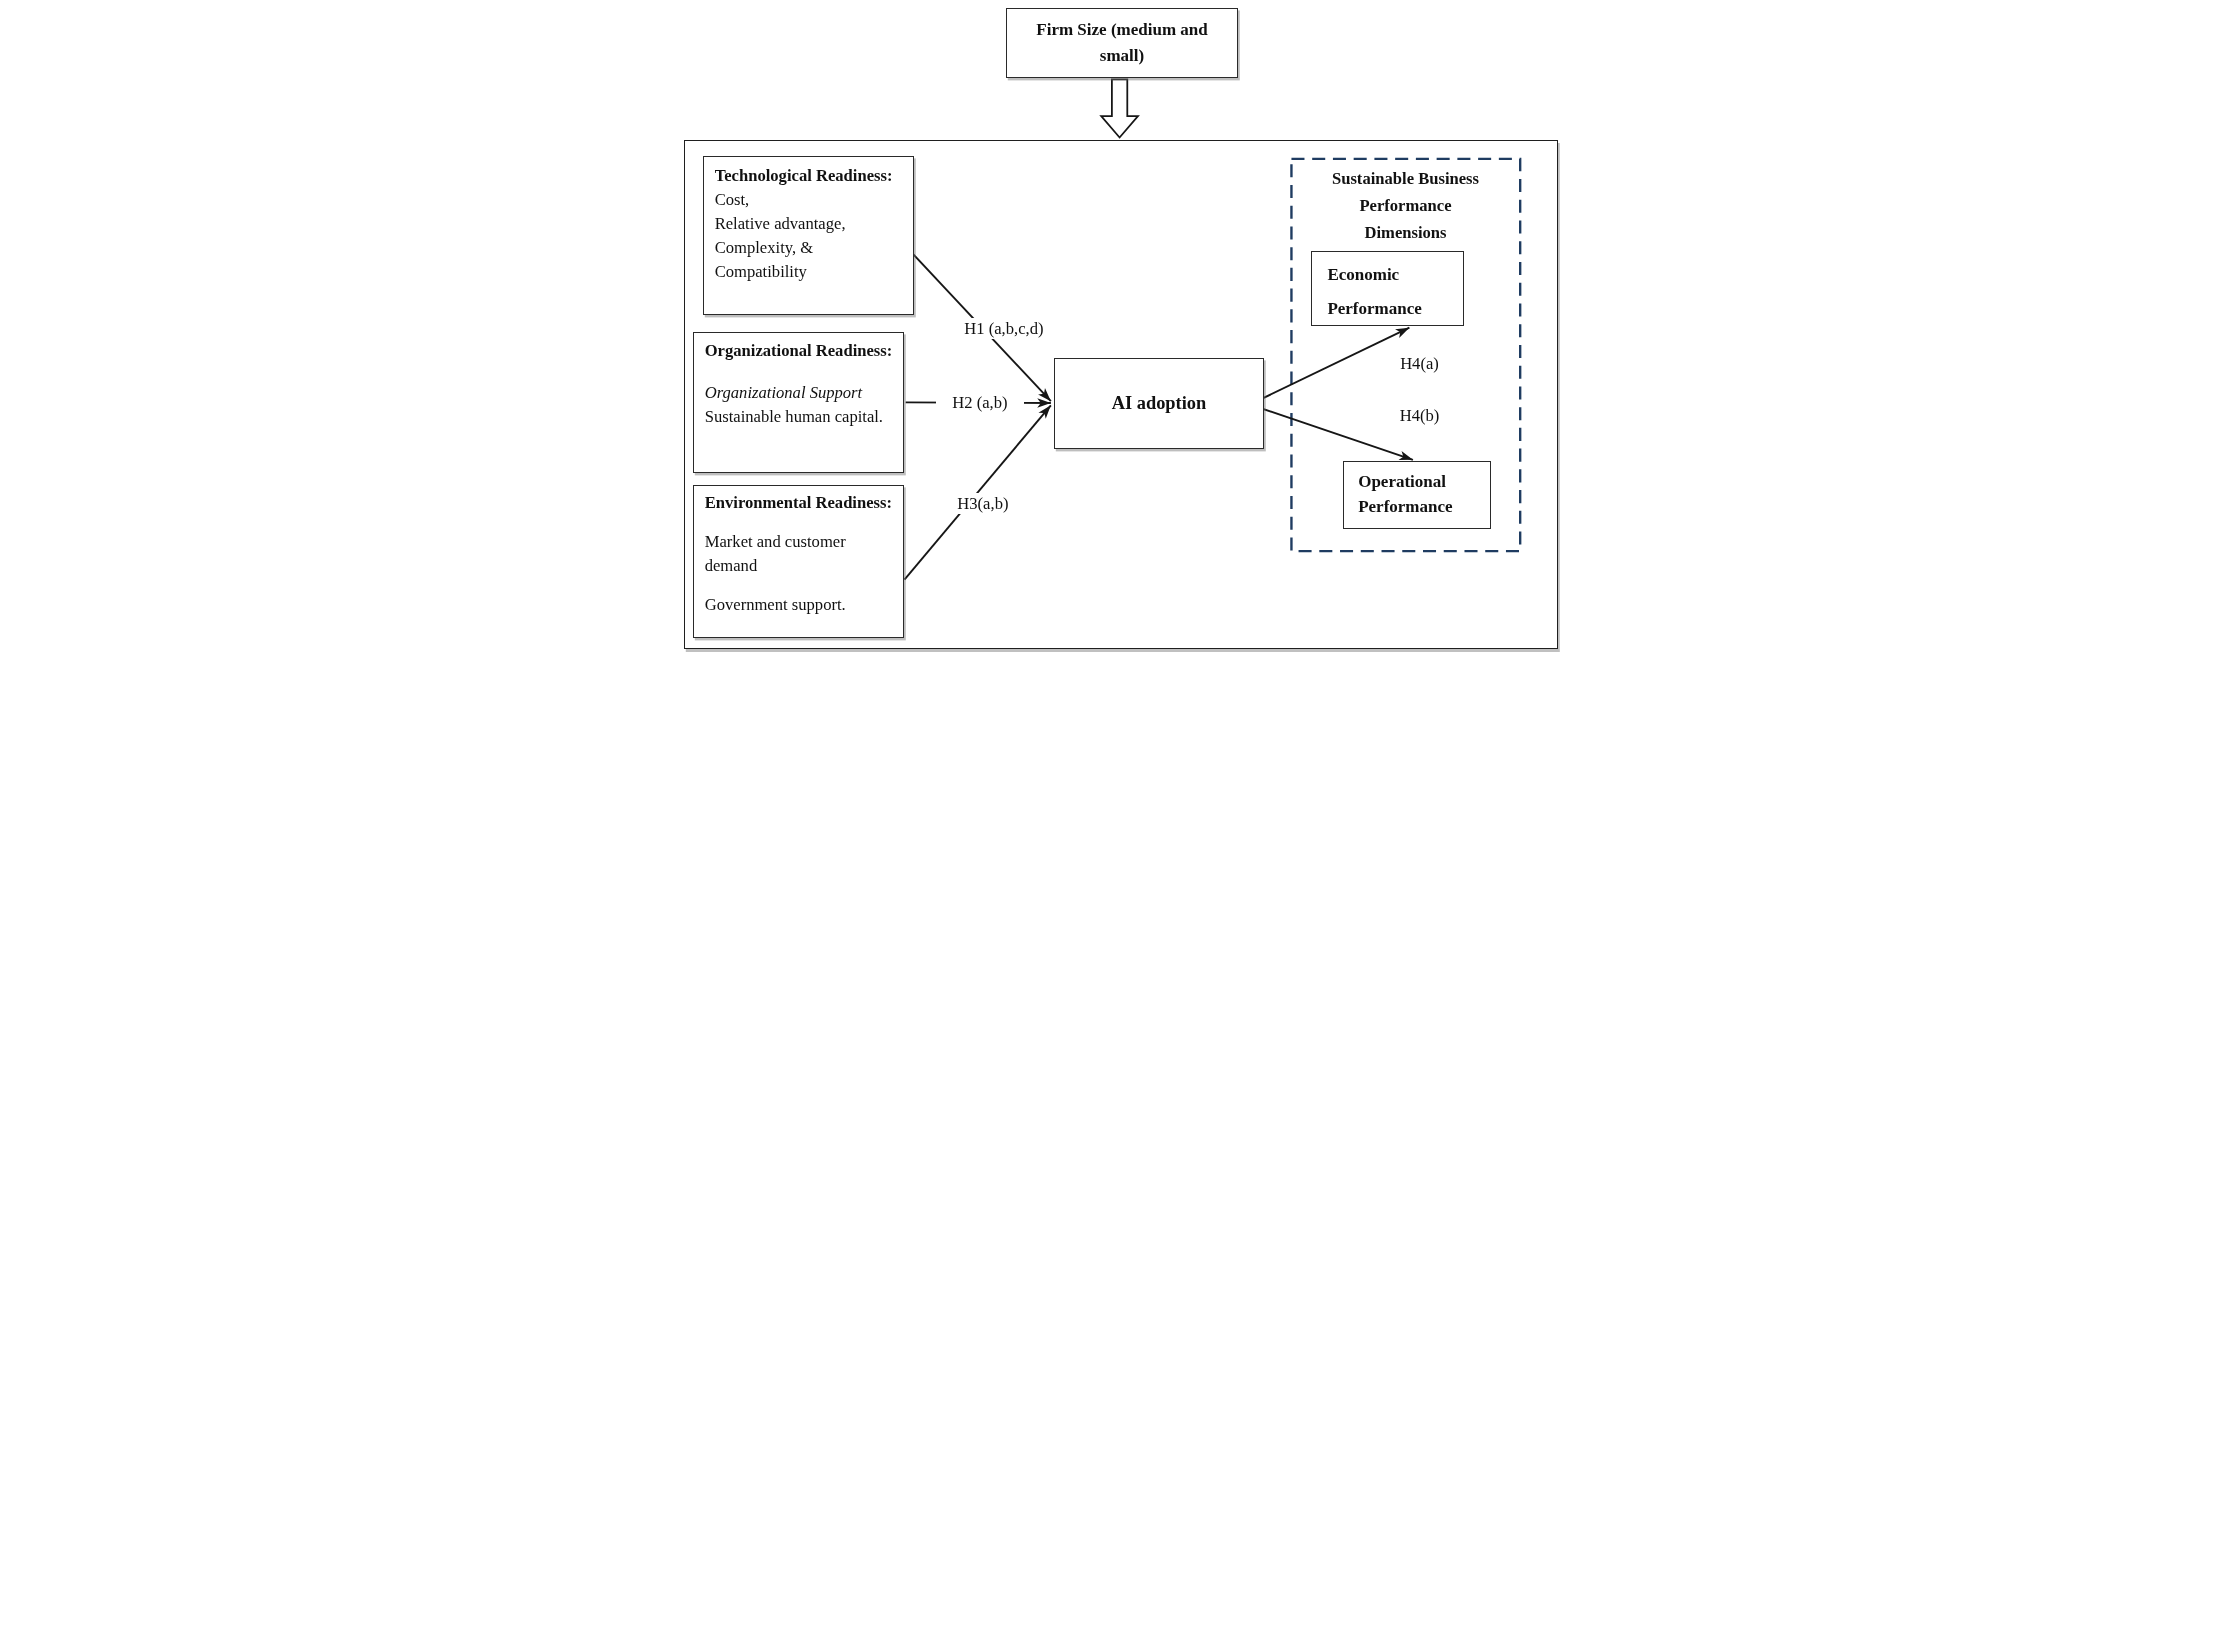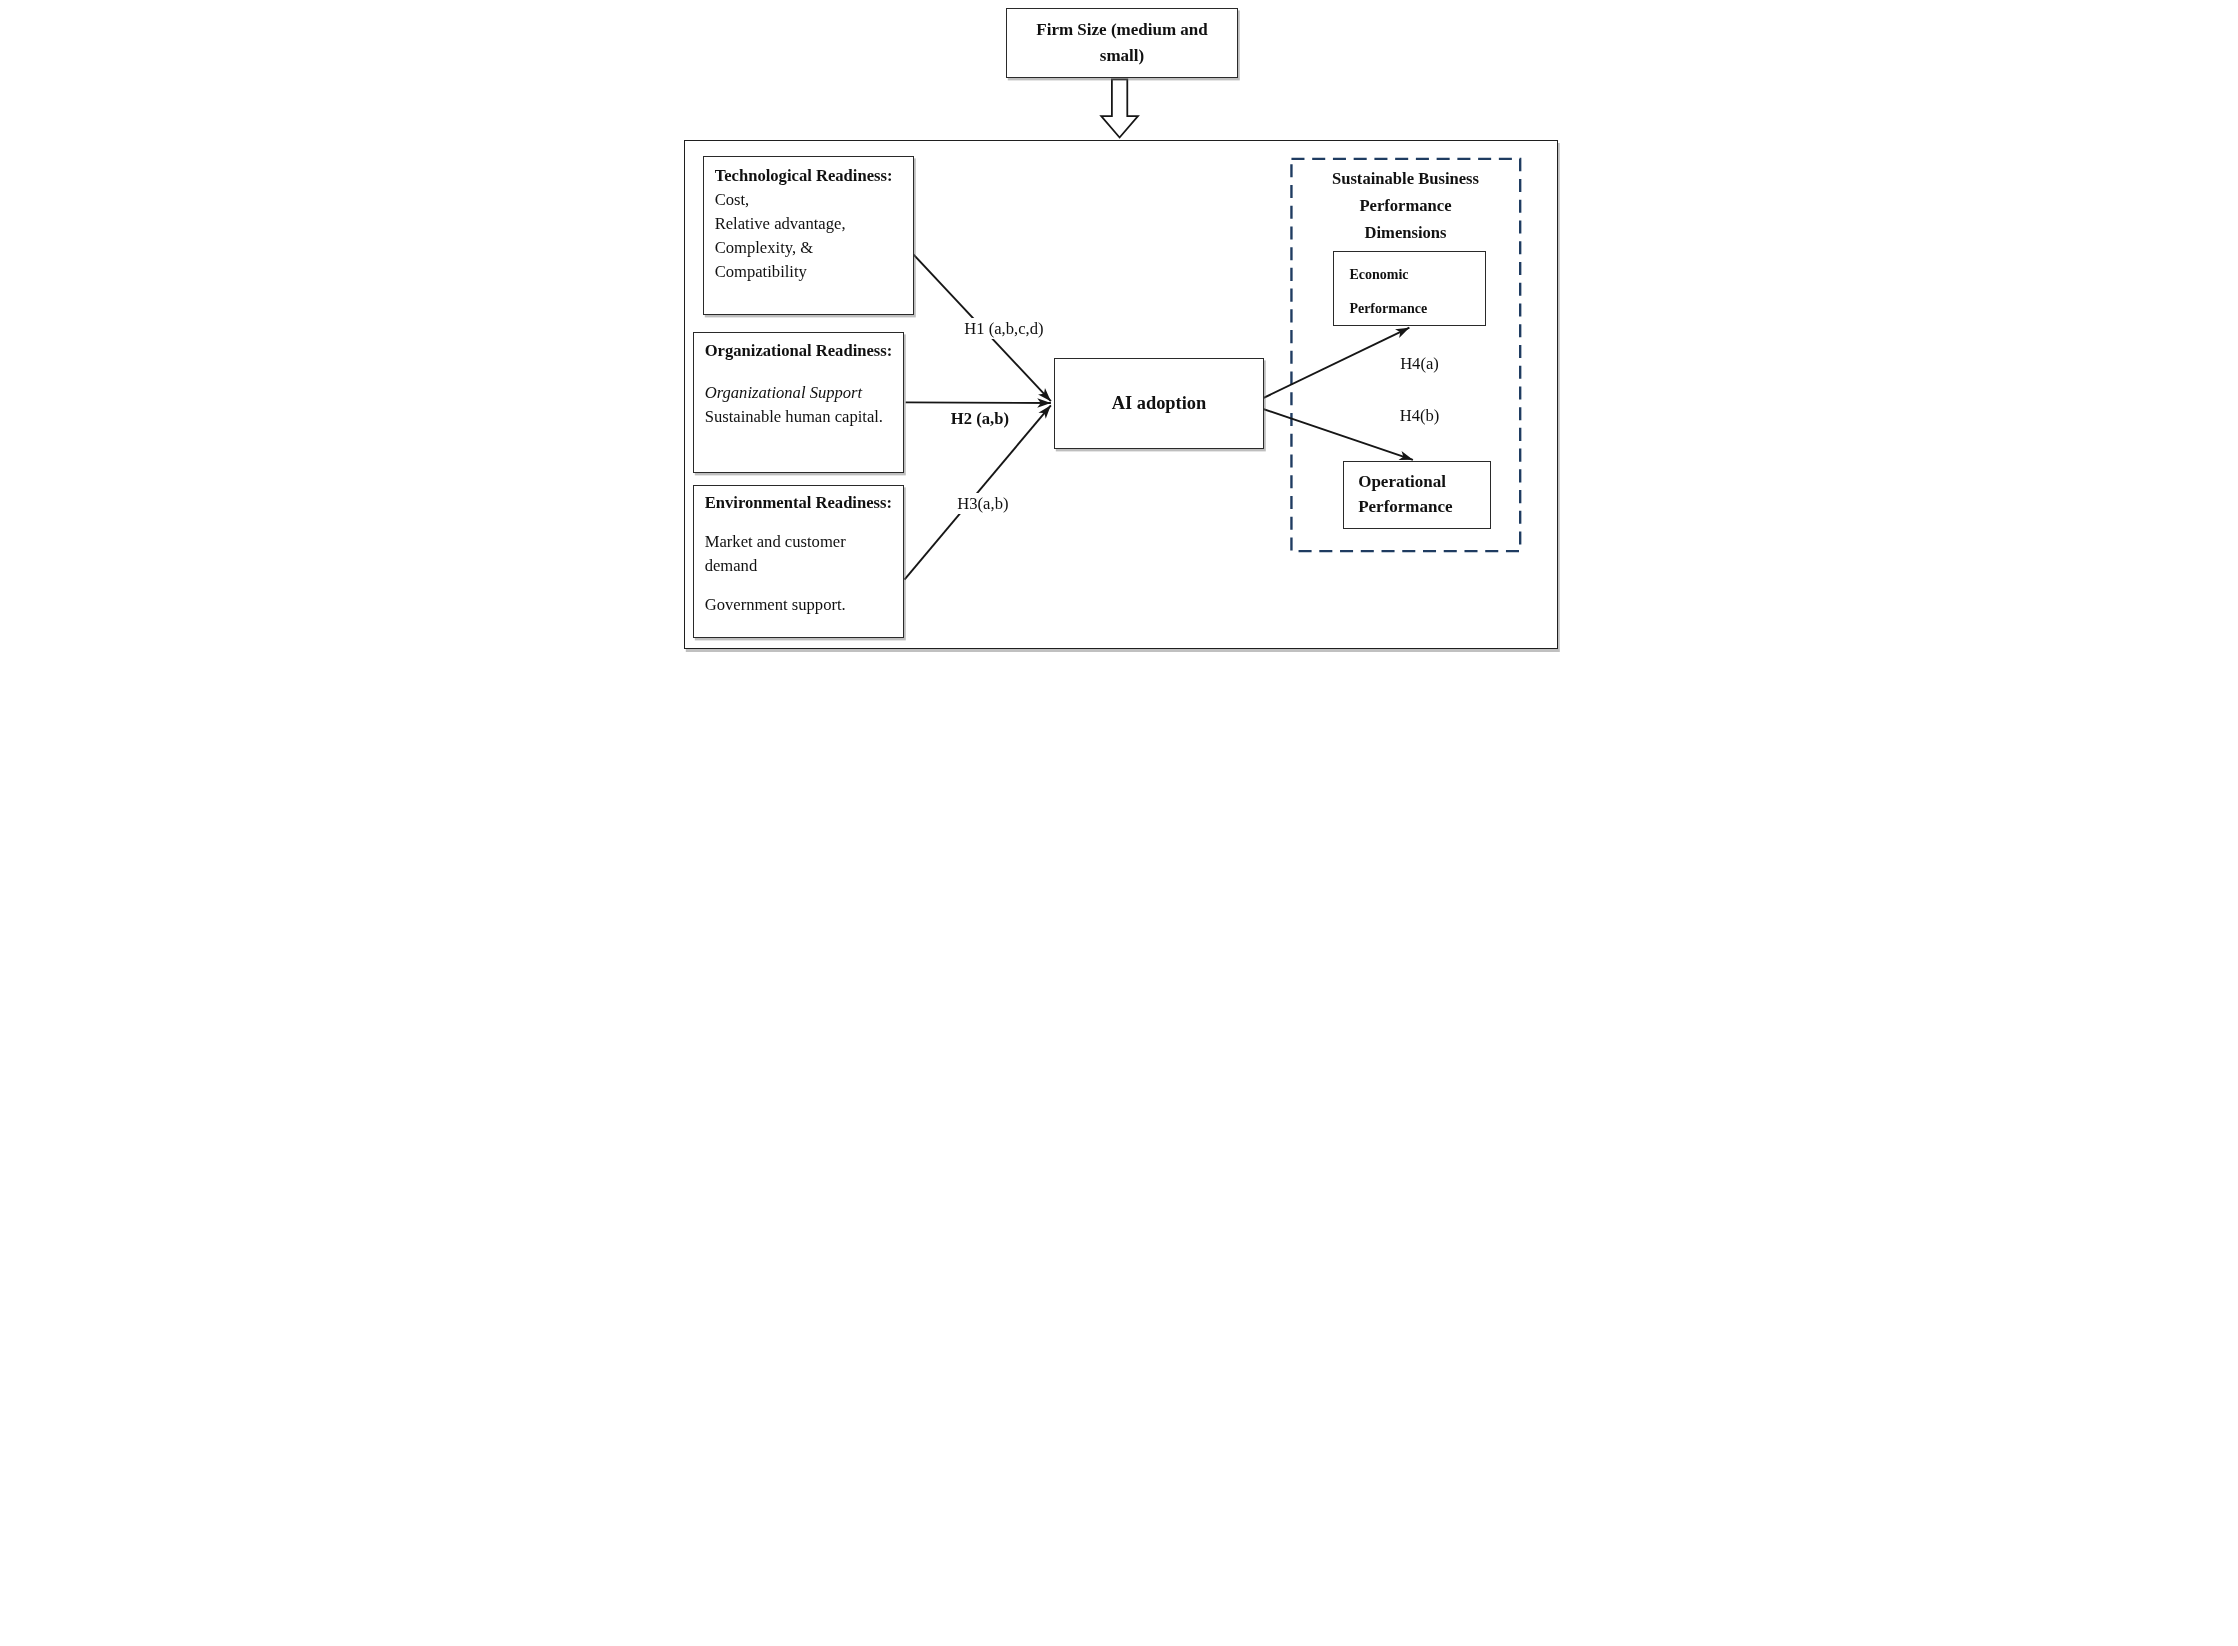--- a/index.html
+++ b/index.html
@@ -53,23 +53,23 @@
   .readiness-title { font-weight: bold; font-size: 16.6px; line-height: 24px; }
   .readiness-line  { font-size: 16.6px; line-height: 24px; }
   .gap-top-half { margin-top: 18px; font-style: italic; }
   .gap-top-full { margin-top: 15.4px; }
   .ai-box {
     left: 383px; top: 358px; width: 210px; height: 91px;
     display: flex; align-items: center; justify-content: center;
     font-weight: bold; font-size: 18.4px;
   }
   .econ-box {
-    left: 662px; top: 251px; width: 153px; height: 75px;
+    left: 640px; top: 251px; width: 153px; height: 75px;
     padding: 6px 0 0 15.4px;
-    font-weight: bold; font-size: 14px; line-height: 34px;
+    font-weight: bold; font-size: 17px; line-height: 34px;
   }
   .oper-box {
     left: 672px; top: 461px; width: 148px; height: 68px;
     padding: 7.1px 0 0 14.2px;
     font-weight: bold; font-size: 17px; line-height: 25px;
   }
   .group-title {
     position: absolute;
     left: 620px; top: 165px; width: 229px;
     text-align: center;
@@ -78,21 +78,21 @@
   }
   .h-label {
     position: absolute;
     font-size: 16.6px;
     line-height: 20px;
     text-align: center;
     z-index: 3;
   }
   .on-line { background: #ffffff; padding: 0.6px 2.4px; }
   .h1-label { left: 276px; top: 318px; width: 109px; }
-  .h2-label { left: 265px; top: 408px; width: 83px; font-weight: bold; }
+  .h2-label { left: 265px; top: 392px; width: 83px; }
   .h3-label { left: 268px; top: 493px; width: 83px; }
   .h4a-label { left: 707px; top: 354px; width: 83px; }
   .h4b-label { left: 707px; top: 406px; width: 83px; }
 </style>
 </head>
 <body>
 
 <div class="canvas">
 
   <svg class="overlay" viewBox="0 0 1512 1112" xmlns="http://www.w3.org/2000/svg">

